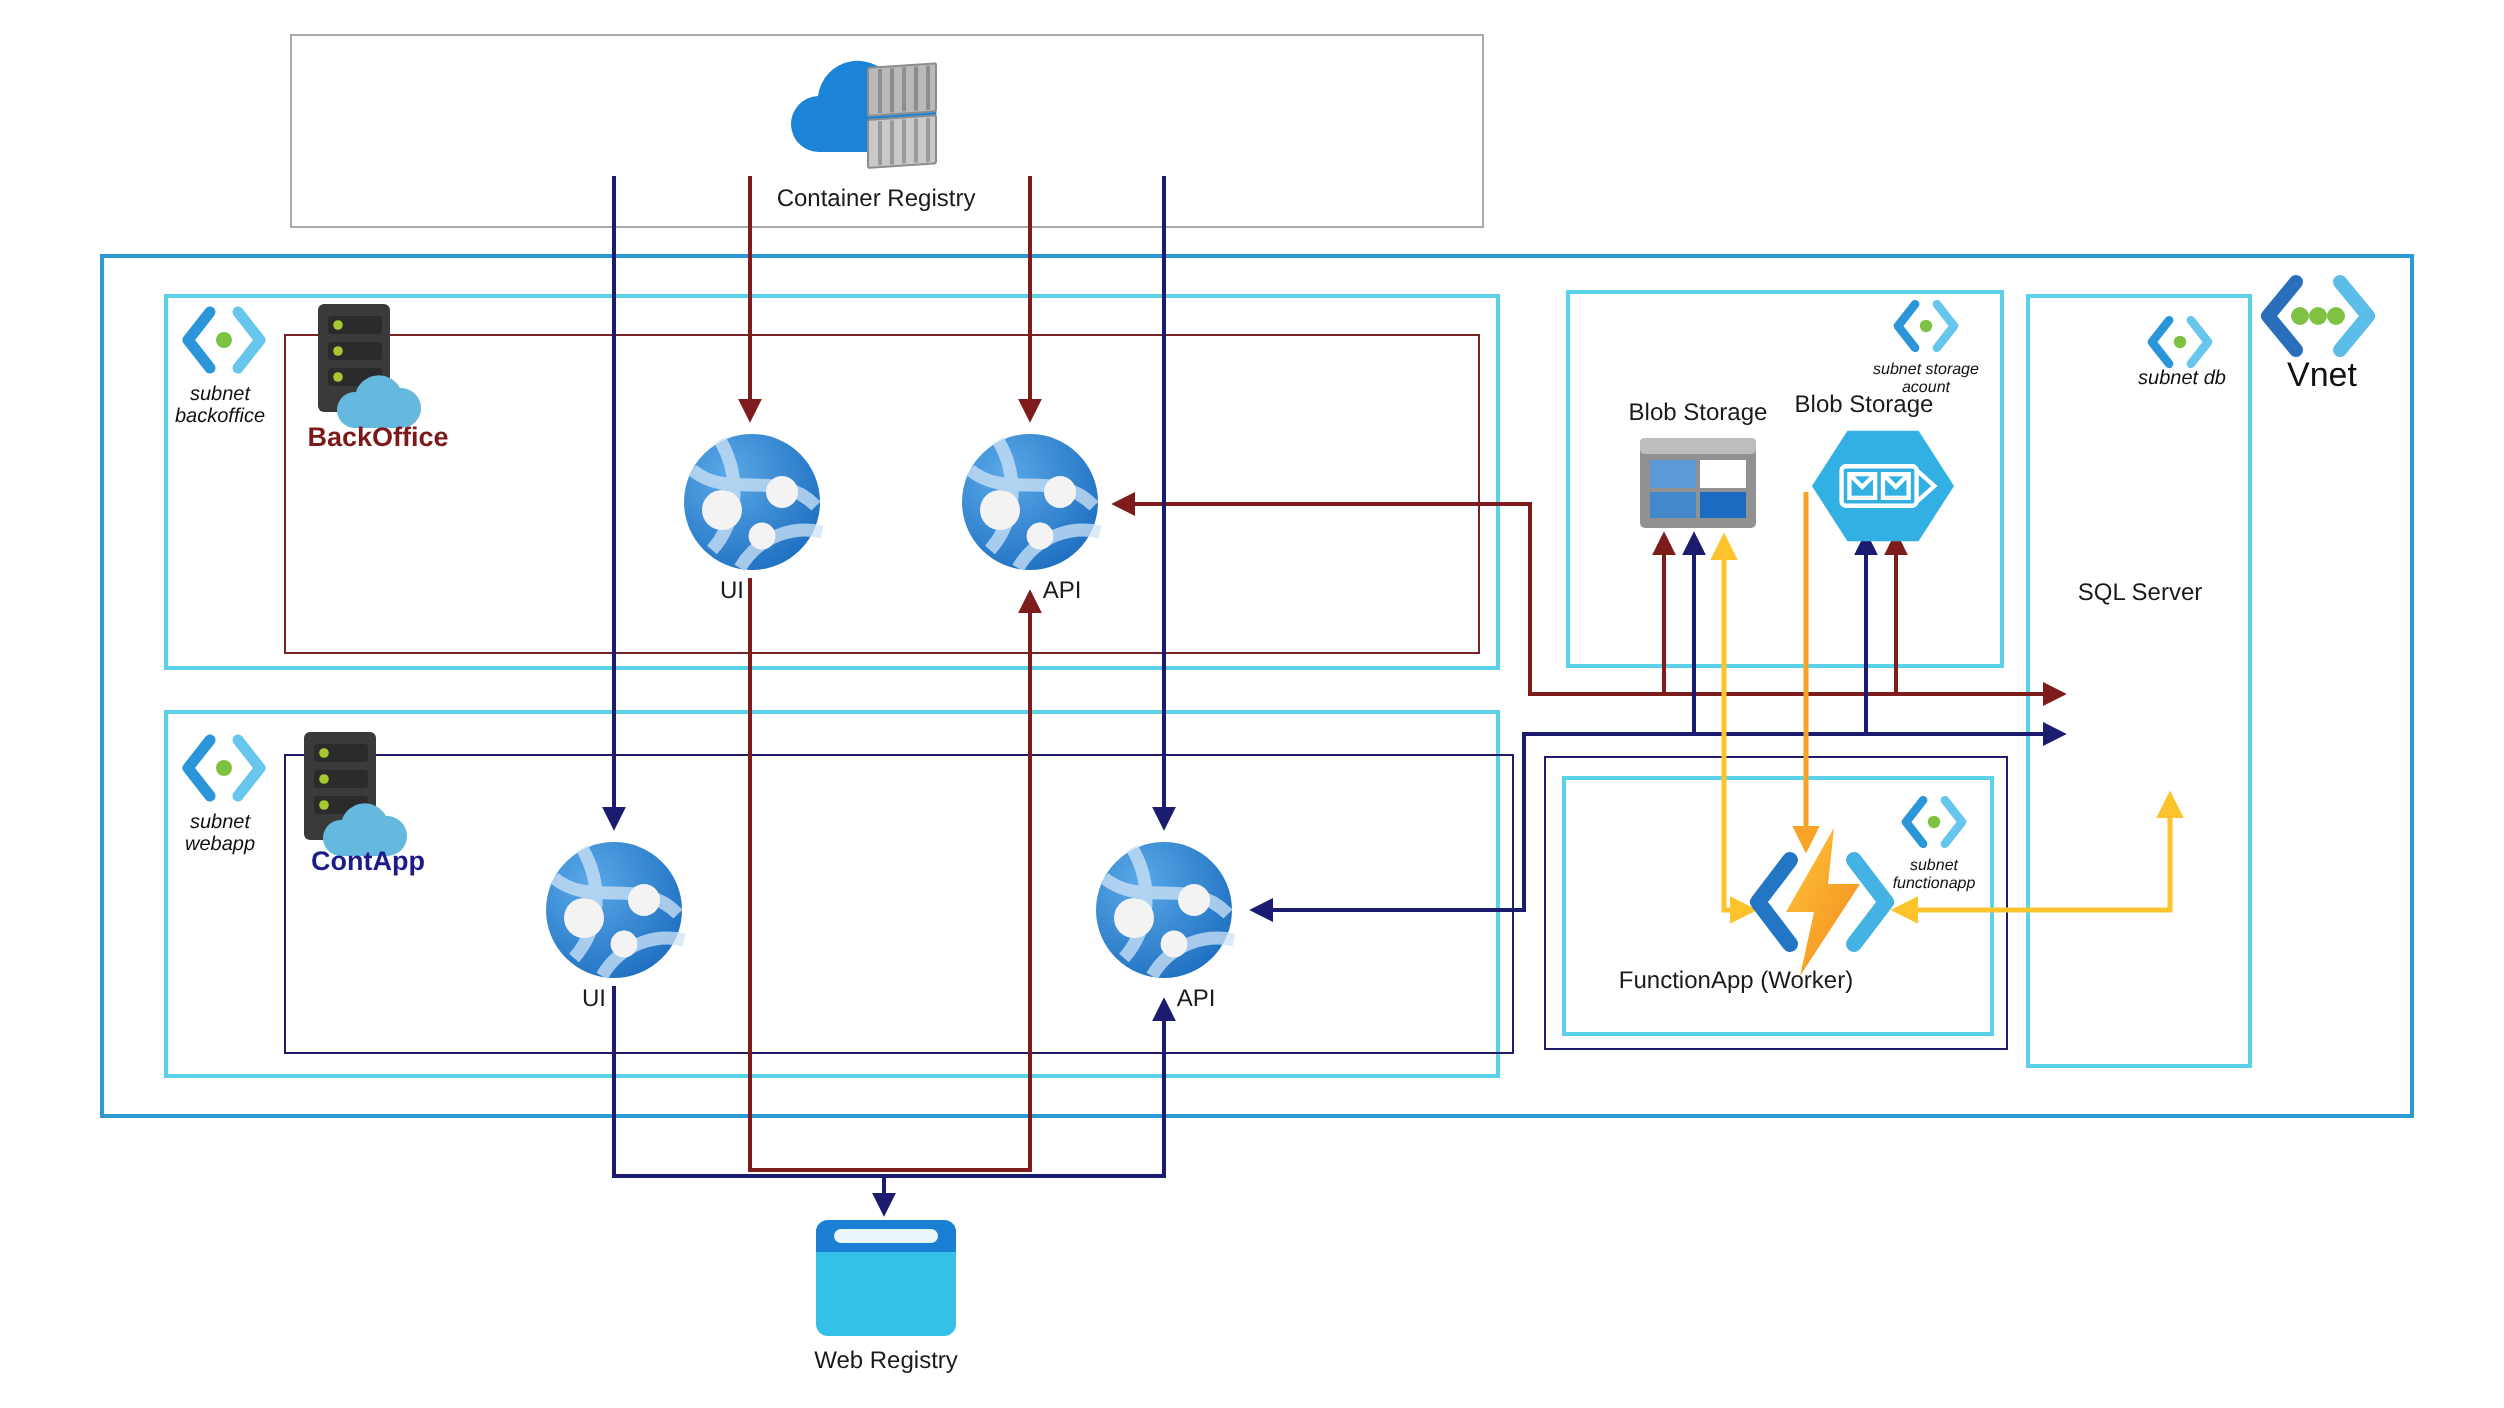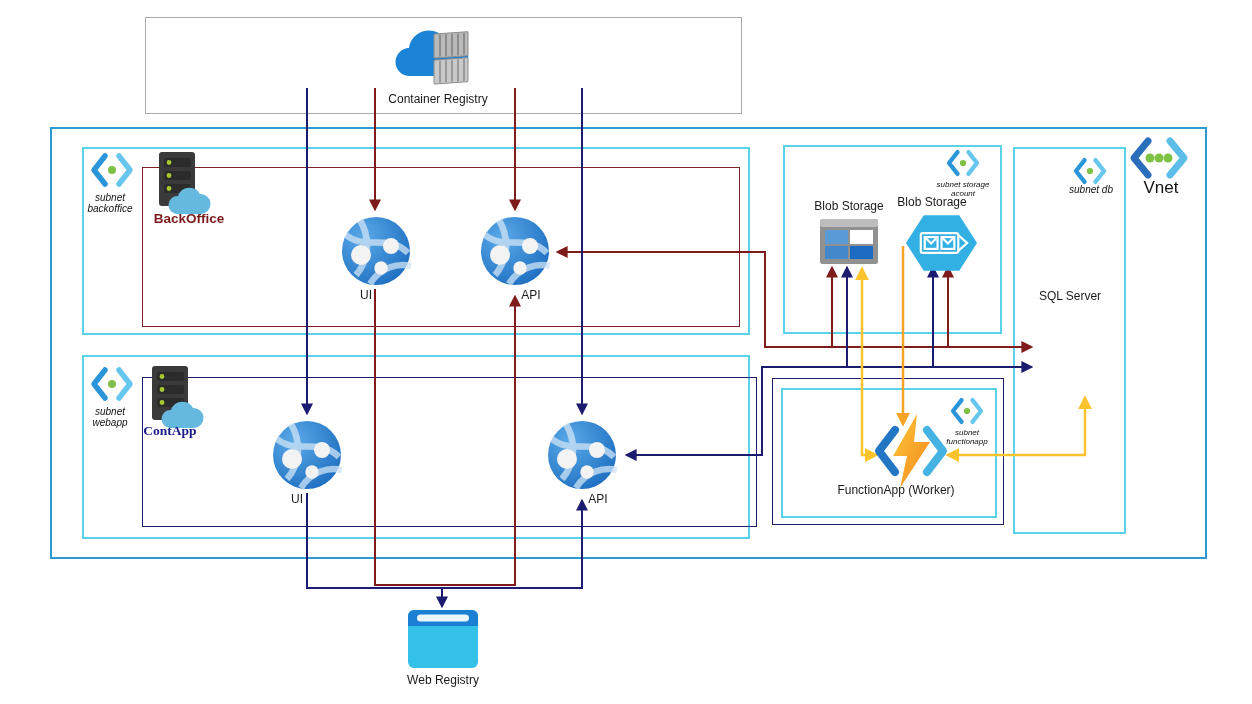--- a/index.html
+++ b/index.html
@@ -287,31 +287,31 @@
     <svg width="70" height="58" viewBox="0 0 70 58">
       <rect x="0" y="0" width="70" height="58" rx="6" fill="#35c1e7"></rect>
       <path d="M0 6 a6 6 0 0 1 6 -6 h58 a6 6 0 0 1 6 6 v10 h-70 z" fill="#1b7fd4"></path>
       <rect x="9" y="4.5" width="52" height="7" rx="3.5" fill="#eaf5fc"></rect>
     </svg>
   </div>
 
   <div class="lbl" style="left:438px;top:93px;">Container Registry</div>
 
   <div class="lbl bold-red" style="left:189px;top:212px;">BackOffice</div>
-  <div class="lbl bold-navy" style="left:170px;top:424px;font-family:Liberation Serif, serif;">ContApp</div>
+  <div class="lbl bold-navy" style="left:184px;top:424px;">ContApp</div>
 
   <div class="lbl" style="left:366px;top:289px;">UI</div>
   <div class="lbl" style="left:531px;top:289px;">API</div>
   <div class="lbl" style="left:297px;top:493px;">UI</div>
   <div class="lbl" style="left:598px;top:493px;">API</div>
 
   <div class="lbl" style="left:849px;top:200px;">Blob Storage</div>
   <div class="lbl" style="left:932px;top:196px;">Blob Storage</div>
   <div class="lbl" style="left:1070px;top:290px;">SQL Server</div>
-  <div class="lbl" style="left:896px;top:484px;">FunctionApp (Worker)</div>
+  <div class="lbl" style="left:868px;top:484px;">FunctionApp (Worker)</div>
   <div class="lbl" style="left:443px;top:674px;">Web Registry</div>
 
   <div class="lbl sub" style="left:110px;top:192px;text-align:center;">
     <div>subnet</div>
       <div>backoffice</div>
   </div>
   <div class="lbl sub" style="left:110px;top:406px;text-align:center;">
     <div>subnet</div>
       <div>webapp</div>
   </div>

